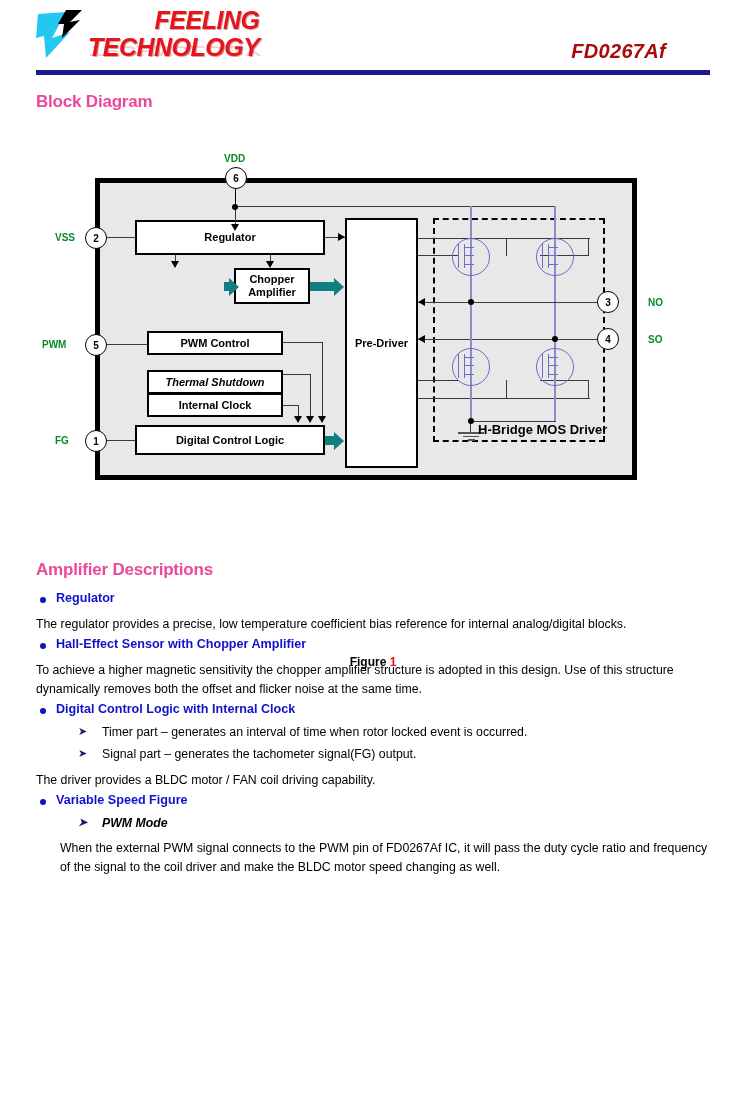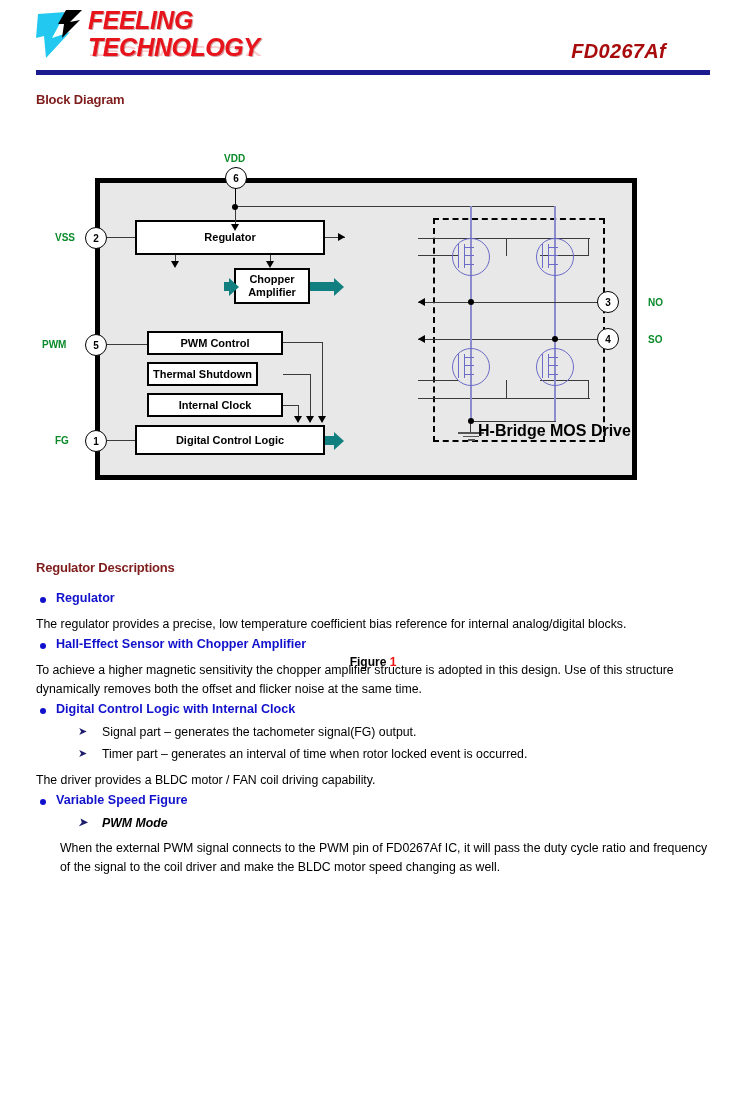--- a/index.html
+++ b/index.html
@@ -4,21 +4,21 @@
 <style>
   html,body{margin:0;padding:0;}
   body{
     width:746px;height:1094px;background:#ffffff;
     font-family:"Liberation Sans", sans-serif;
     color:#000;overflow:hidden;position:relative;
   }
   .page{position:relative;width:746px;height:1094px;}
 
   
-  .header{position:absolute;left:0;top:0;width:688px;height:78px;}
+  .header{position:absolute;left:0;top:0;width:688px;height:78px;text-align:right;}
   .logo{position:absolute;left:36px;top:6px;width:260px;height:62px;}
   .logo-swoosh{position:absolute;left:0;top:2px;width:62px;height:52px;}
   .logo-text{position:absolute;left:52px;top:2px;}
   .logo-l1,.logo-l2{
     font-weight:bold;font-style:italic;color:#e8141c;
     letter-spacing:-0.5px;line-height:1;
     text-shadow:1px 1px 0 rgba(120,0,0,.35);
   }
   .logo-l1{font-size:25px;}
   .logo-l2{font-size:25px;margin-top:2px;}
@@ -30,21 +30,21 @@
     letter-spacing:-0.5px;line-height:1;white-space:nowrap;
   }
   .doc-title{
     position:absolute;right:22px;top:40px;
     font-size:20px;font-weight:bold;font-style:italic;
     color:#a80b0b;letter-spacing:0.3px;
   }
   .rule{position:absolute;left:36px;top:70px;width:674px;height:5px;background:#1b1b8f;}
 
   
-  .h1{position:absolute;font-size:13px;font-weight:bold;color:#7f1d1d;letter-spacing:-0.2px;}
+  .h1{position:absolute;font-size:17px;font-weight:bold;color:#ec4899;letter-spacing:-0.2px;}
   #sec-block-diagram{left:36px;top:92px;}
   #sec-functional{left:36px;top:560px;}
 
   
   .diagram{position:absolute;left:0;top:150px;width:746px;height:380px;}
 
   .ic-box{
     position:absolute;left:95px;top:28px;width:542px;height:302px;
     background:#e8e8e8;border:5px solid #000;box-sizing:border-box;
   }
@@ -84,21 +84,21 @@
   .teal:after{
     content:"";position:absolute;right:-9px;top:-4.5px;width:0;height:0;
     border-top:9px solid transparent;border-bottom:9px solid transparent;border-left:10px solid #117f80;
   }
 
   .hbridge{
     position:absolute;left:433px;top:68px;width:172px;height:224px;
     border:2.5px dashed #000;box-sizing:border-box;z-index:1;
   }
   .hb-label{
-    position:absolute;right:6px;bottom:2px;font-size:16px;font-weight:bold;color:#000;
+    position:absolute;right:6px;bottom:2px;font-size:13px;font-weight:bold;color:#000;
     white-space:nowrap;background:transparent;z-index:5;
   }
 
   .mos{position:absolute;width:36px;height:36px;border:1.4px solid #6b6bc8;border-radius:50%;z-index:3;background:transparent;}
   .mosline{position:absolute;background:#6b6bc8;z-index:3;}
 
   .gnd{position:absolute;z-index:4;}
   .gnd i{display:block;background:#555;margin:2px auto 0;}
 
   .figcap{
@@ -192,21 +192,21 @@
     <div class="teal" style="left:224px;top:132px;width:6px;"></div>
     <div class="teal" style="left:310px;top:132px;width:25px;"></div>
 
     <div class="pinlabel" style="left:42px;top:189px;">PWM</div>
     <div class="pin" style="left:85px;top:184px;">5</div>
     <div class="wire h" style="left:107px;top:194px;width:40px;"></div>
 
     <div class="blk" style="left:147px;top:181px;width:136px;height:24px;">
       <span>PWM Control</span>
     </div>
-    <div class="blk" style="left:147px;top:212px;width:111px;height:24px;">
+    <div class="blk" style="left:147px;top:220px;width:136px;height:24px;font-style:italic;">
       <span>Thermal Shutdown</span>
     </div>
     <div class="blk" style="left:147px;top:243px;width:136px;height:24px;">
       <span>Internal Clock</span>
     </div>
 
     <div class="wire h" style="left:283px;top:192px;width:40px;"></div>
     <div class="wire v" style="left:322px;top:192px;height:80px;"></div>
     <div class="ar down" style="left:318px;top:266px;"></div>
 
@@ -220,20 +220,23 @@
 
     <div class="pinlabel" style="left:55px;top:285px;">FG</div>
     <div class="pin" style="left:85px;top:280px;">1</div>
     <div class="wire h" style="left:107px;top:290px;width:28px;"></div>
 
     <div class="blk" style="left:135px;top:275px;width:190px;height:30px;">
       <span>Digital Control Logic</span>
     </div>
     <div class="teal" style="left:325px;top:286px;width:10px;"></div>
 
+    <div class="blk" style="left:345px;top:68px;width:73px;height:250px;">
+      <span>Pre-Driver</span>
+    </div>
 
     <div class="hbridge"></div>
     <div class="hb-label" style="left:478px;top:272px;">H-Bridge MOS Driver</div>
 
     <div class="wire h" style="left:418px;top:88px;width:90px;"></div>
     <div class="wire v" style="left:506px;top:88px;height:18px;"></div>
     <div class="wire h" style="left:418px;top:105px;width:40px;"></div>
 
     <div class="wire h" style="left:418px;top:88px;width:0px;"></div>
     <div class="wire h" style="left:470px;top:88px;width:120px;"></div>
@@ -296,34 +299,34 @@
       <i style="width:7px;height:1.6px;"></i>
     </div>
     <div class="wire v" style="left:470px;top:271px;height:12px;"></div>
 
     <div class="figcap">
       <span>Figure</span>
       <em>1</em>
     </div>
   </div>
 
-  <div class="h1" id="sec-functional">Regulator Descriptions</div>
+  <div class="h1" id="sec-functional">Amplifier Descriptions</div>
 
   <div class="body">
 
 
     <div class="bullet">Regulator</div>
     <p class="p two">The regulator provides a precise, low temperature coefficient bias reference for internal analog/digital blocks.</p>
 
     <div class="bullet">Hall-Effect Sensor with Chopper Amplifier</div>
     <p class="p two">To achieve a higher magnetic sensitivity the chopper amplifier structure is adopted in this design. Use of this structure dynamically removes both the offset and flicker noise at the same time.</p>
 
     <div class="bullet">Digital Control Logic with Internal Clock</div>
+    <div class="sub">Timer part – generates an interval of time when rotor locked event is occurred.</div>
     <div class="sub">Signal part – generates the tachometer signal(FG) output.</div>
-    <div class="sub">Timer part – generates an interval of time when rotor locked event is occurred.</div>
 
     <p class="p two">The driver provides a BLDC motor / FAN coil driving capability.</p>
 
     <div class="bullet">Variable Speed Figure</div>
     <div class="sub ital">PWM Mode</div>
     <p class="p two indent">When the external PWM signal connects to the PWM pin of FD0267Af IC, it will pass the duty cycle ratio and frequency of the signal to the coil driver and make the BLDC motor speed changing as well.</p>
   </div>
 
 </div>
 

